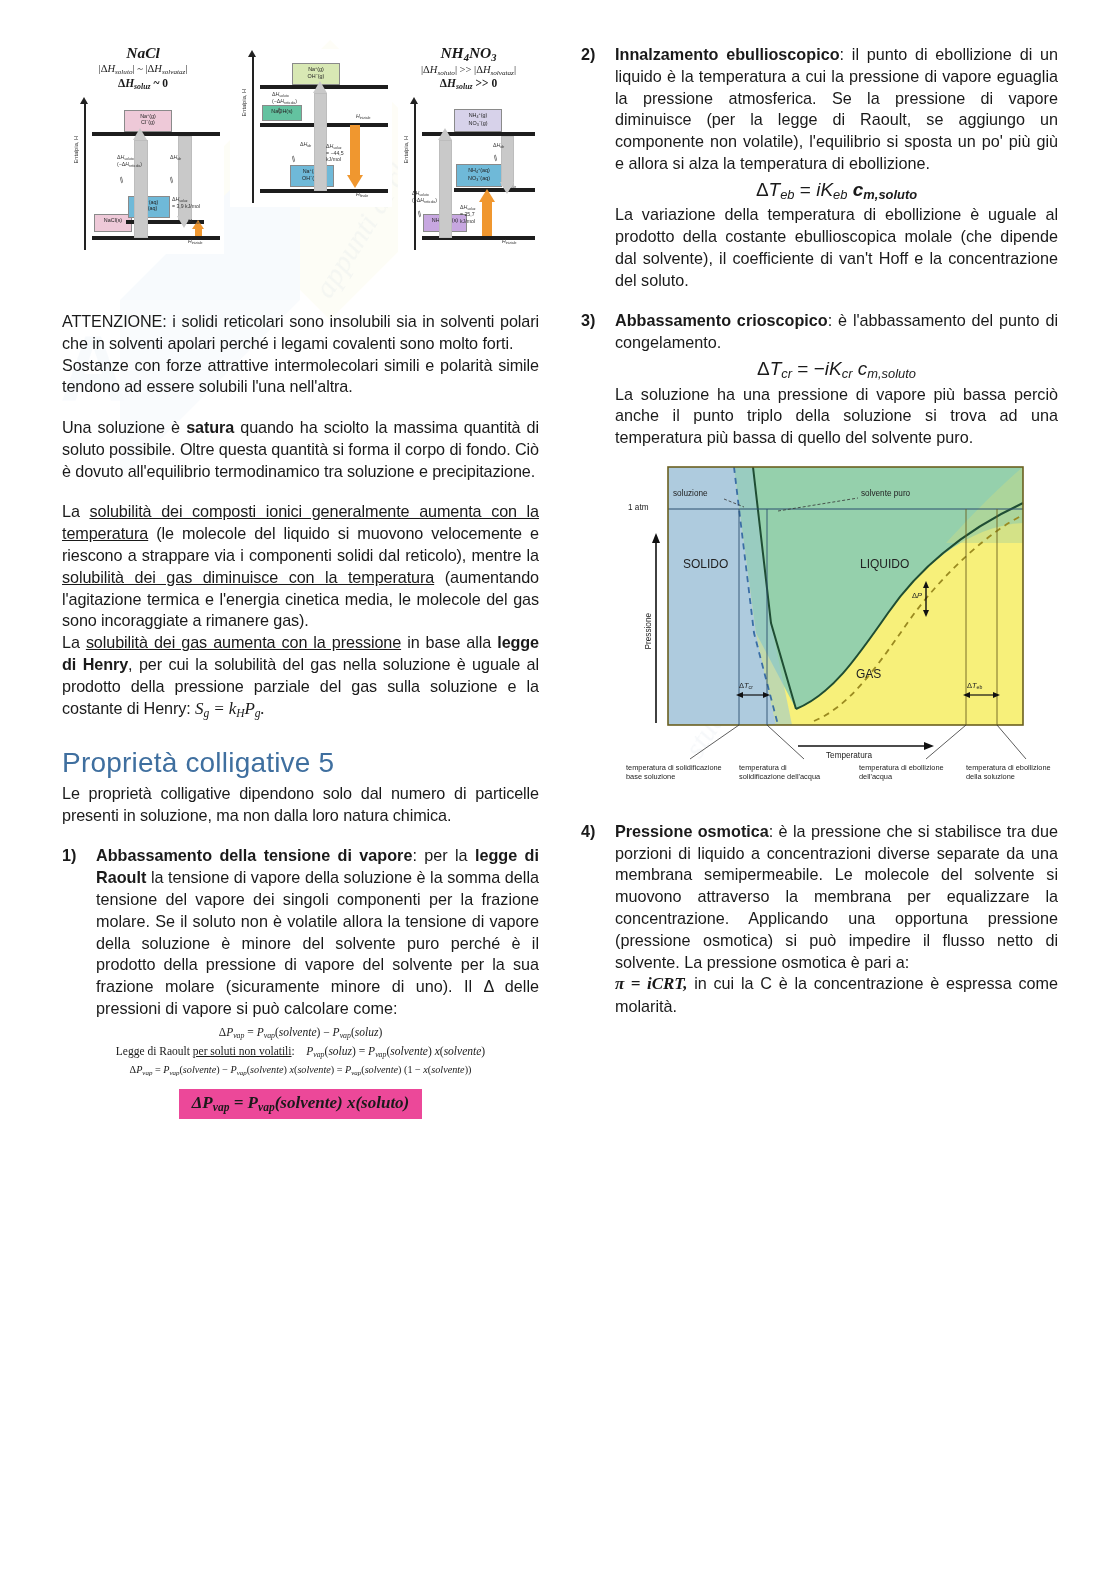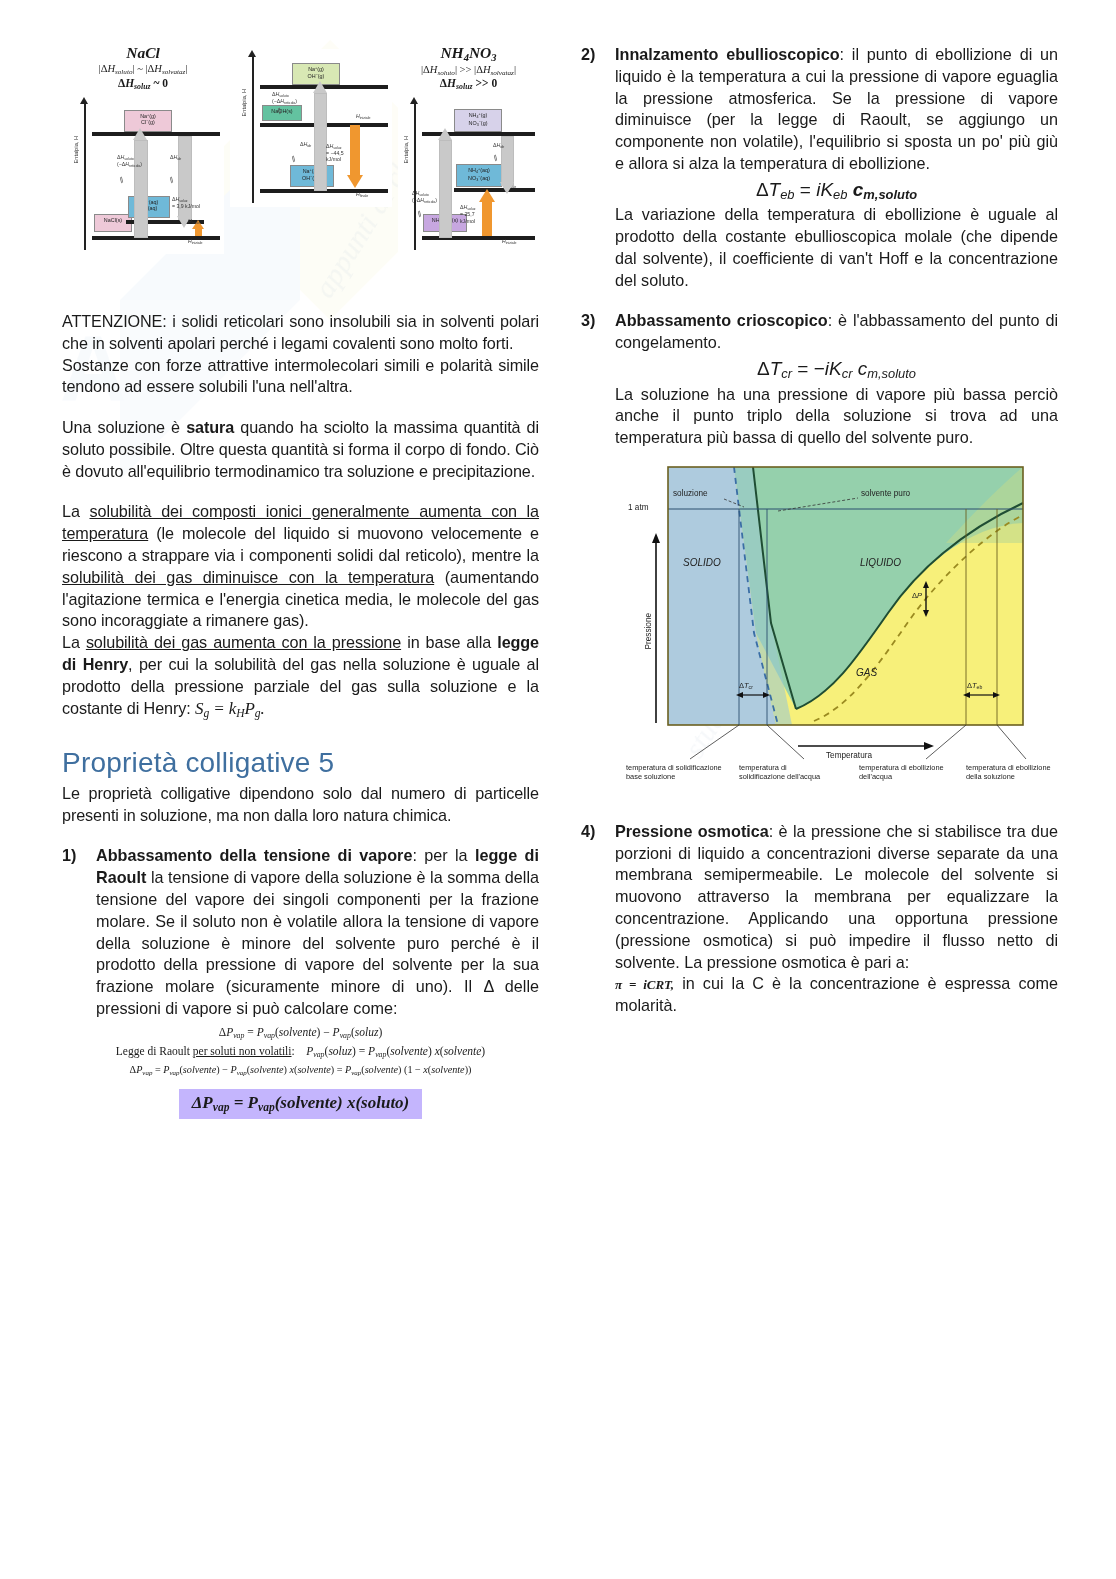--- a/index.html
+++ b/index.html
@@ -112,21 +112,21 @@
   }
   .formula-line {
     font-size: 11.5px;
     margin: 5px 0;
     color: #1a1a1a;
     white-space: nowrap;
   }
   .formula-line.small { font-size: 10.2px; }
   .formula-highlight {
     display: inline-block;
-    background: #c4b5fd;
+    background: #ec4899;
     padding: 4px 13px 5px 13px;
     font-size: 17px;
     font-weight: bold;
     margin-top: 9px;
   }
 
   
   .enthalpy-fig {
     position: relative;
     width: 477px;
@@ -223,21 +223,21 @@
     height: 320px;
     margin: 14px 0 0 45px;
   }
   .phase-label {
     position: absolute;
     font-size: 8.2px;
     color: #222;
     font-family: "Liberation Sans", sans-serif;
     line-height: 1.25;
   }
-  .phase-label.big { font-size: 10px; font-style: italic; }
+  .phase-label.big { font-size: 12px; }
 </style>
 </head>
 <body>
 
 <div class="page">
 
   <svg class="watermark" viewBox="0 0 1116 1579">
     <g opacity="0.10">
       <polygon points="330,40 470,180 330,320 190,180" fill="#f5efb0"></polygon>
       <polygon points="330,40 470,180 330,180" fill="#f8f2bb"></polygon>
@@ -513,19 +513,19 @@
         <div class="phase-label" style="left:0px; top:300px; width:100px; font-size:7.4px;">temperatura di solidificazione base soluzione</div>
         <div class="phase-label" style="left:113px; top:300px; width:95px; font-size:7.4px;">temperatura di solidificazione dell'acqua</div>
         <div class="phase-label" style="left:233px; top:300px; width:92px; font-size:7.4px;">temperatura di ebollizione dell'acqua</div>
         <div class="phase-label" style="left:340px; top:300px; width:95px; font-size:7.4px;">temperatura di ebollizione della soluzione</div>
       </div>
 
       <div class="numitem" style="margin-top:38px;">
         <div class="num">4)</div>
         <div class="txt">
           <span class="b">Pressione osmotica</span><span>: è la pressione che si stabilisce tra due porzioni di liquido a concentrazioni diverse separate da una membrana semipermeabile. Le molecole del solvente si muovono attraverso la membrana per equalizzare la concentrazione. Applicando una opportuna pressione (pressione osmotica) si può impedire il flusso netto di solvente. La pressione osmotica è pari a:</span><br>
-          <span class="mathb" style="font-size:13px">π = iCRT,</span><span> in cui la C è la concentrazione è espressa come molarità.</span>
+          <span class="mathb" style="font-size:17px">π = iCRT,</span><span> in cui la C è la concentrazione è espressa come molarità.</span>
         </div>
       </div>
 
     </div>
   </div>
 </div>
 
 </body></html>

